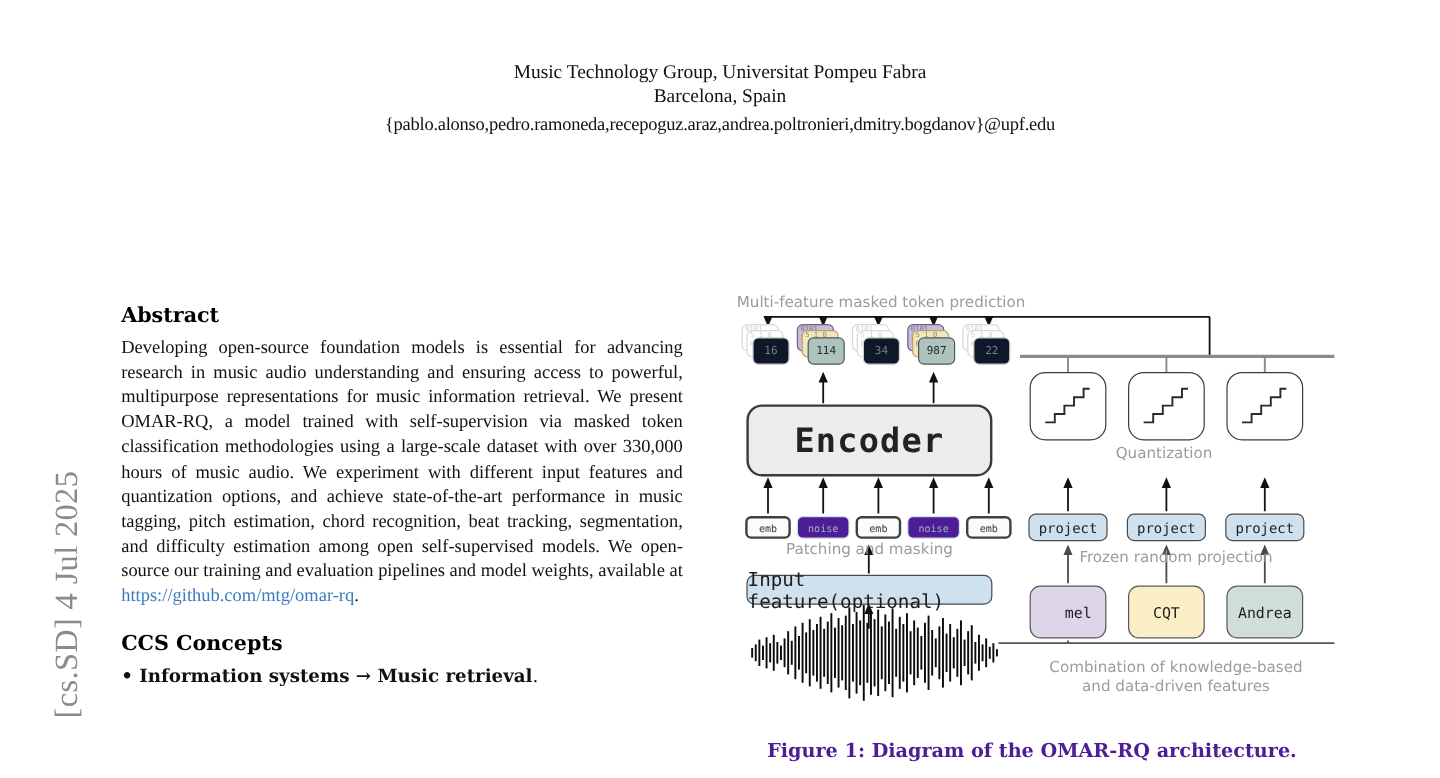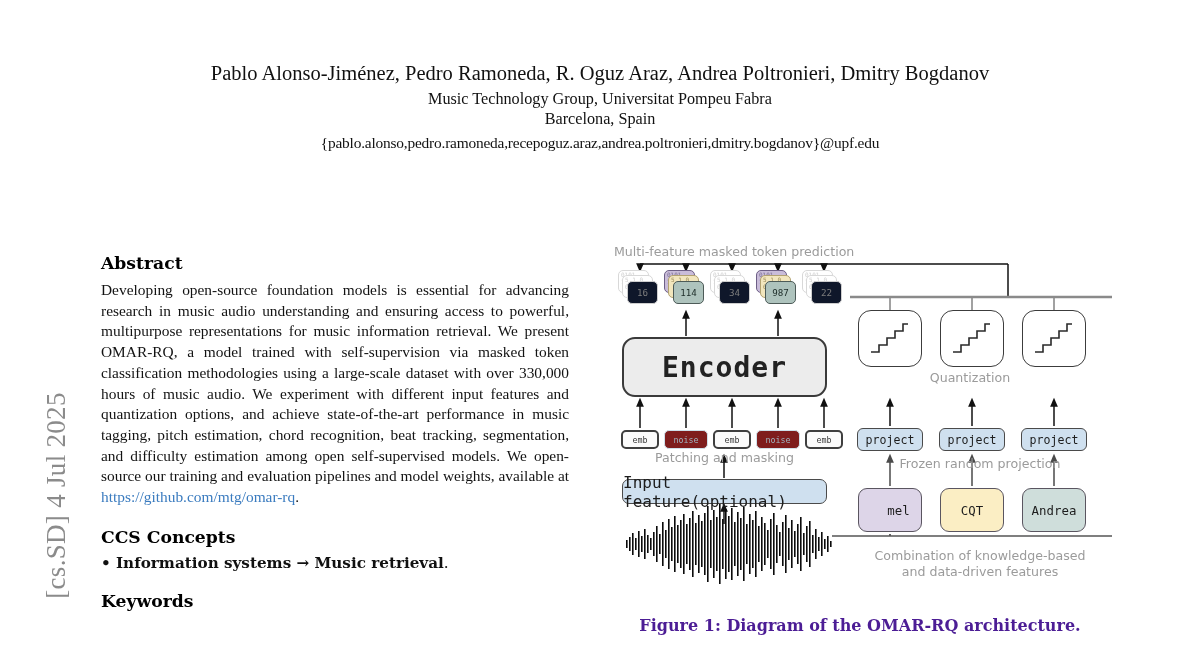--- a/index.html
+++ b/index.html
@@ -55,21 +55,21 @@
   .box{position:absolute;box-sizing:border-box;display:flex;align-items:center;
        justify-content:center;font-family:"DejaVu Sans Mono",monospace;}
   .encoder{
     left:22px;top:85px;width:205px;height:60px;border:2.2px solid #3a3a3a;
     border-radius:13px;background:#ececec;font-size:28px;color:#222;letter-spacing:1px;font-weight:bold;
   }
   .chip{
     height:19px;border-radius:5px;font-size:8.4px;color:#3b3b3b;top:178px;
   }
   .chip.emb{border:2.1px solid #3f3f3f;background:#fbfbfb;width:38px;}
-  .chip.noise{border:1.5px solid #cfe0ea;background:#7f1d1d;width:44px;color:#9fb4c0;}
+  .chip.noise{border:1.5px solid #cfe0ea;background:#4c1d95;width:44px;color:#9fb4c0;}
   .inputfeat{
     left:22px;top:227px;width:205px;height:25px;border:1.9px solid #4a4a4a;
     border-radius:7px;background:#cfe0ef;font-size:16px;color:#1d1d1d;
   }
   .qbox{
     top:58px;width:64px;height:57px;border:1.7px solid #3c3c3c;border-radius:13px;background:#fff;
   }
   .pbox{
     top:176px;width:66px;height:23px;border:1.8px solid #4a4a4a;border-radius:6px;
     background:#cfe0ef;font-size:11.6px;color:#1d1d1d;
@@ -94,40 +94,36 @@
   .stack.masked .ghost{color:#7b6f92;}
   .stack.masked .ghost.g2{color:#9c8c58;}
   svg{display:block;}
 </style>
 </head>
 <body>
 
 <div class="arxiv-stamp">[cs.SD]  4 Jul 2025</div>
 
 <div class="header">
-  <div class="authors">Pablo Alonso-Jiménez, Pedro Ramoneda, R. Oguz Araz, Andrea Poltronieri, Dmitry Bogdanov</div>
   <div class="affil">Music Technology Group, Universitat Pompeu Fabra</div>
   <div class="affil2">Barcelona, Spain</div>
   <div class="emails">{pablo.alonso,pedro.ramoneda,recepoguz.araz,andrea.poltronieri,dmitry.bogdanov}@upf.edu</div>
 </div>
 
 <div class="leftcol">
 
   <div class="sec-head">Abstract</div>
   <div class="abstract-body"><span>Developing open-source foundation models is essential for advancing research in music audio understanding and ensuring access to powerful, multipurpose representations for music information retrieval. We present OMAR-RQ, a model trained with self-supervision via masked token classification methodologies using a large-scale dataset with over 330,000 hours of music audio. We experiment with different input features and quantization options, and achieve state-of-the-art performance in music tagging, pitch estimation, chord recognition, beat tracking, segmentation, and difficulty estimation among open self-supervised models. We open-source our training and evaluation pipelines and model weights, available at </span><a class="link" href="#">https://github.com/mtg/omar-rq</a><span>.</span></div>
 
   <div class="ccs-wrap">
     <div class="sec-head">CCS Concepts</div>
     <div class="ccs-line"><span class="dot">•</span>
       <span>Information systems → Music retrieval</span><span class="period">.</span></div>
   </div>
 
-  <div class="kw-wrap">
-    <div class="sec-head">Keywords</div>
-  </div>
 </div>
 
 <div class="figwrap">
   <div class="fig-canvas">
 
     <svg width="520" height="360" style="position:absolute;left:0;top:0;">
       <defs>
         <marker id="ah" markerWidth="7" markerHeight="7" refX="3.2" refY="3" orient="auto">
           <path d="M0,0.4 L6,3 L0,5.6 Z" fill="#111"></path>
         </marker>

